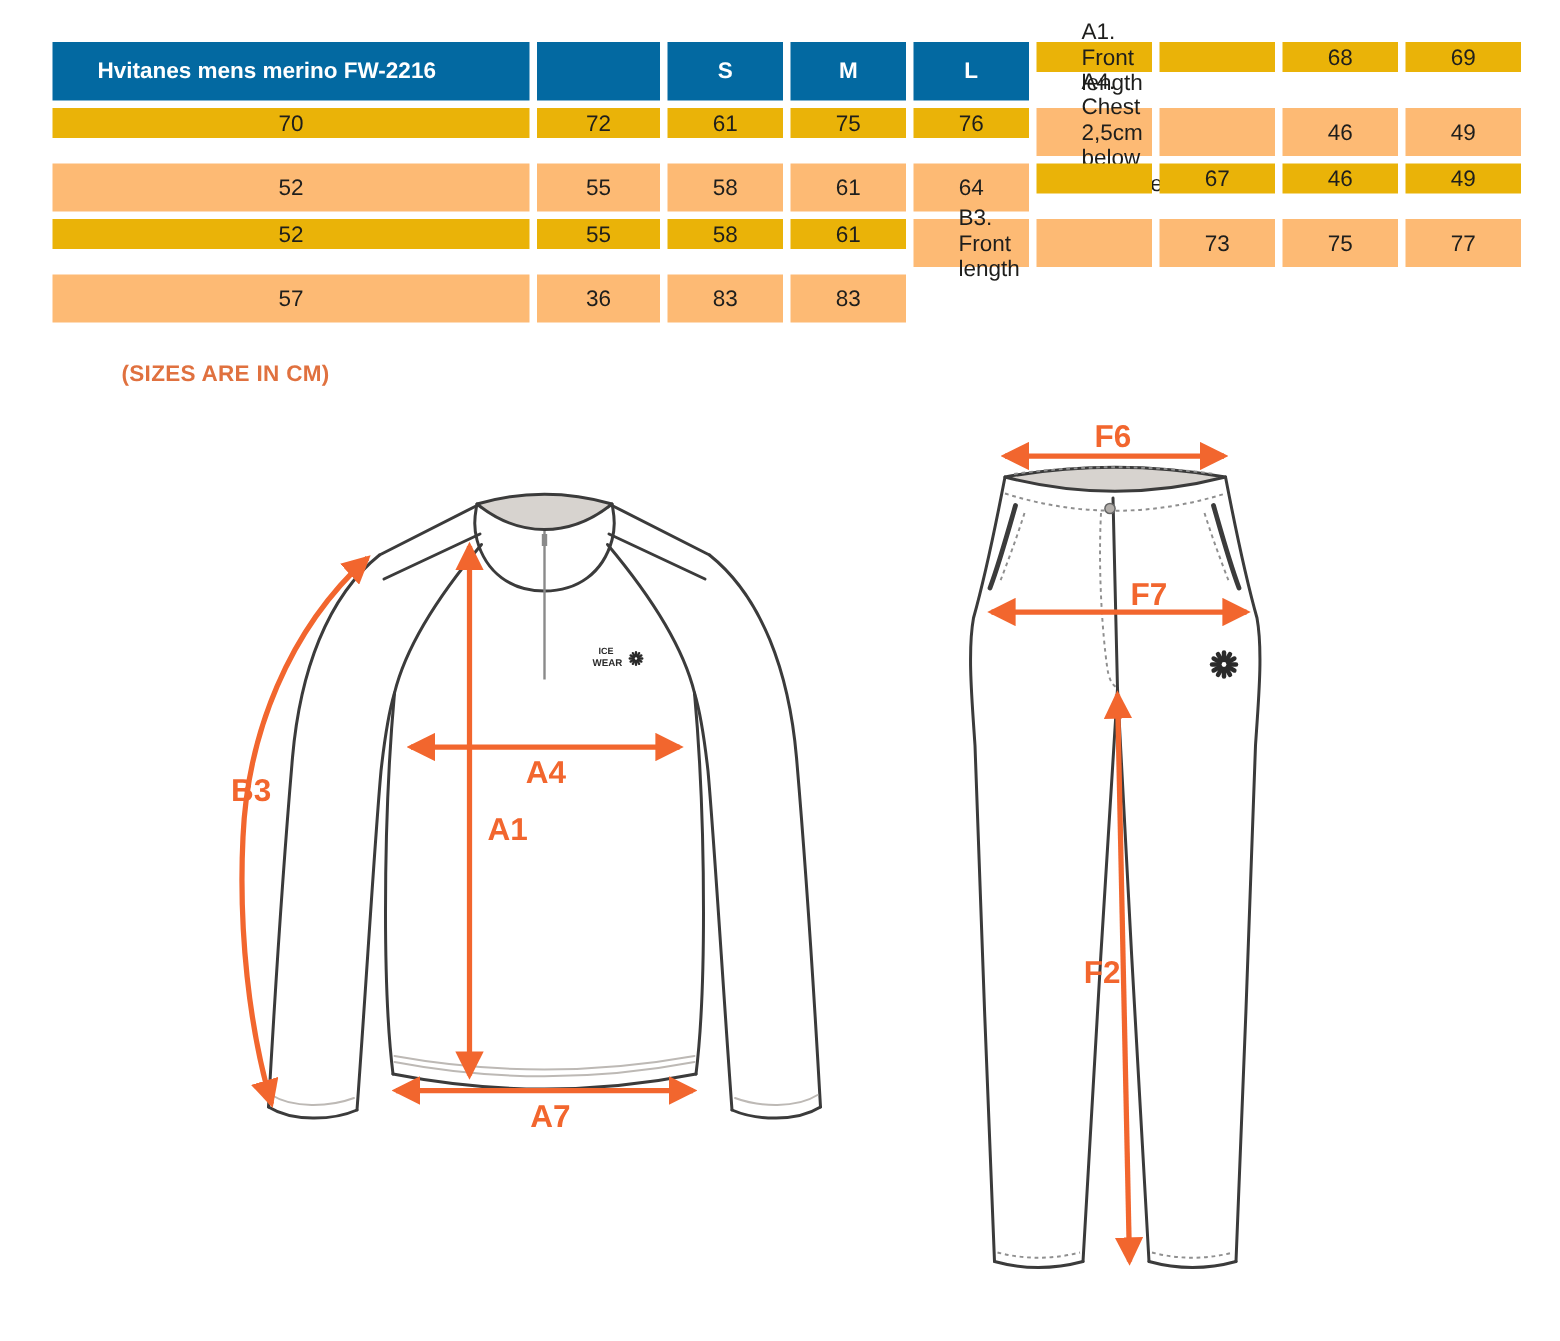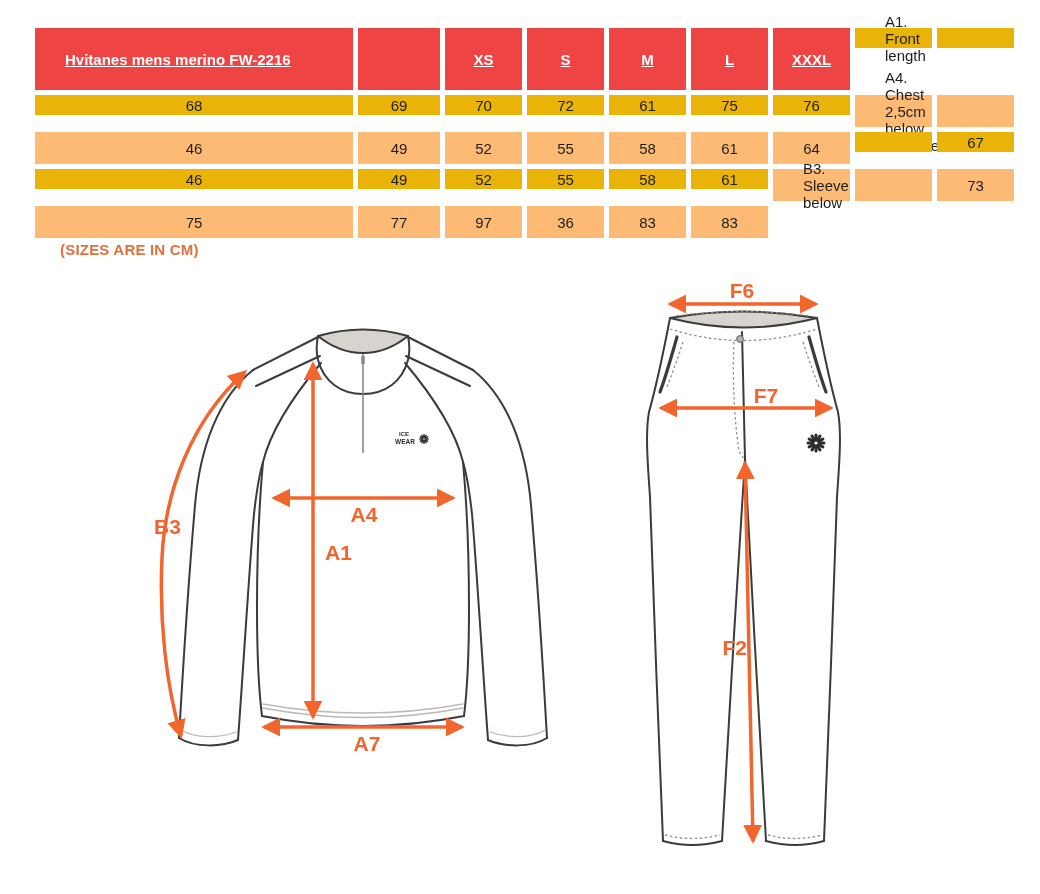--- a/index.html
+++ b/index.html
@@ -7,27 +7,27 @@
   body { font-family: "Liberation Sans", sans-serif; position: relative; }
 
   .size-table{
     position: absolute; left: 35px; top: 28px;
     display: grid;
     grid-template-columns: 318px 82px repeat(7, 77px);
     gap: 5px;
   }
   .c{ display: flex; align-items: center; justify-content: center;
       font-size: 15px; color: #1e1e1c; }
-  .c.h{ height: 62px; background: #ef4444; color: #ffffff; font-weight: bold; text-decoration: underline; }
+  .c.h{ height: 39px; background: #0369a1; color: #ffffff; font-weight: bold; }
   .c.d{ height: 20px; background: #eab308; }
   .c.l{ height: 32px; background: #fdba74; }
   .c.lab{ justify-content: flex-start; padding-left: 30px; }
 
   .note{
-    position: absolute; left: 60px; top: 241px;
+    position: absolute; left: 81px; top: 241px;
     color: #e0713f; font-size: 15px; font-weight: bold; letter-spacing: .2px;
   }
 
   svg.diagram{ position: absolute; }
   svg.shirt{ left: 150px; top: 290px; }
   svg.pants{ left: 620px; top: 282px; }
 
   .outline{ stroke: #3b3b3b; stroke-width: 2; fill: none;
             stroke-linecap: round; stroke-linejoin: round; }
   .thick{ stroke-width: 3.2; }
@@ -42,25 +42,23 @@
 </style>
 </head>
 <body>
 
 <div class="page">
 
   <div class="size-table">
 
     <div class="c h lab">Hvitanes mens merino FW-2216</div>
     <div class="c h"></div>
-    <div class="c h">XS</div>
     <div class="c h">S</div>
     <div class="c h">M</div>
     <div class="c h">L</div>
-    <div class="c h">XXXL</div>
 
     <div class="c d lab">A1. Front length</div>
     <div class="c d"></div>
     <div class="c d">68</div>
     <div class="c d">69</div>
     <div class="c d">70</div>
     <div class="c d">72</div>
     <div class="c d">61</div>
     <div class="c d">75</div>
     <div class="c d">76</div>
@@ -77,26 +75,26 @@
 
     <div class="c d"></div>
     <div class="c d">67</div>
     <div class="c d">46</div>
     <div class="c d">49</div>
     <div class="c d">52</div>
     <div class="c d">55</div>
     <div class="c d">58</div>
     <div class="c d">61</div>
 
-    <div class="c l lab">B3. Sleeve below</div>
+    <div class="c l lab">B3. Front length</div>
     <div class="c l"></div>
     <div class="c l">73</div>
     <div class="c l">75</div>
     <div class="c l">77</div>
-    <div class="c l">97</div>
+    <div class="c l">57</div>
     <div class="c l">36</div>
     <div class="c l">83</div>
     <div class="c l">83</div>
   </div>
 
   <div class="note">(SIZES ARE IN CM)</div>
 
   <svg class="diagram shirt" width="460" height="500" viewBox="0 0 460 500">
     <defs>
       <marker id="ah" viewBox="0 0 10 10" refX="8.5" refY="5" markerWidth="5.4" markerHeight="5.4" orient="auto-start-reverse">

